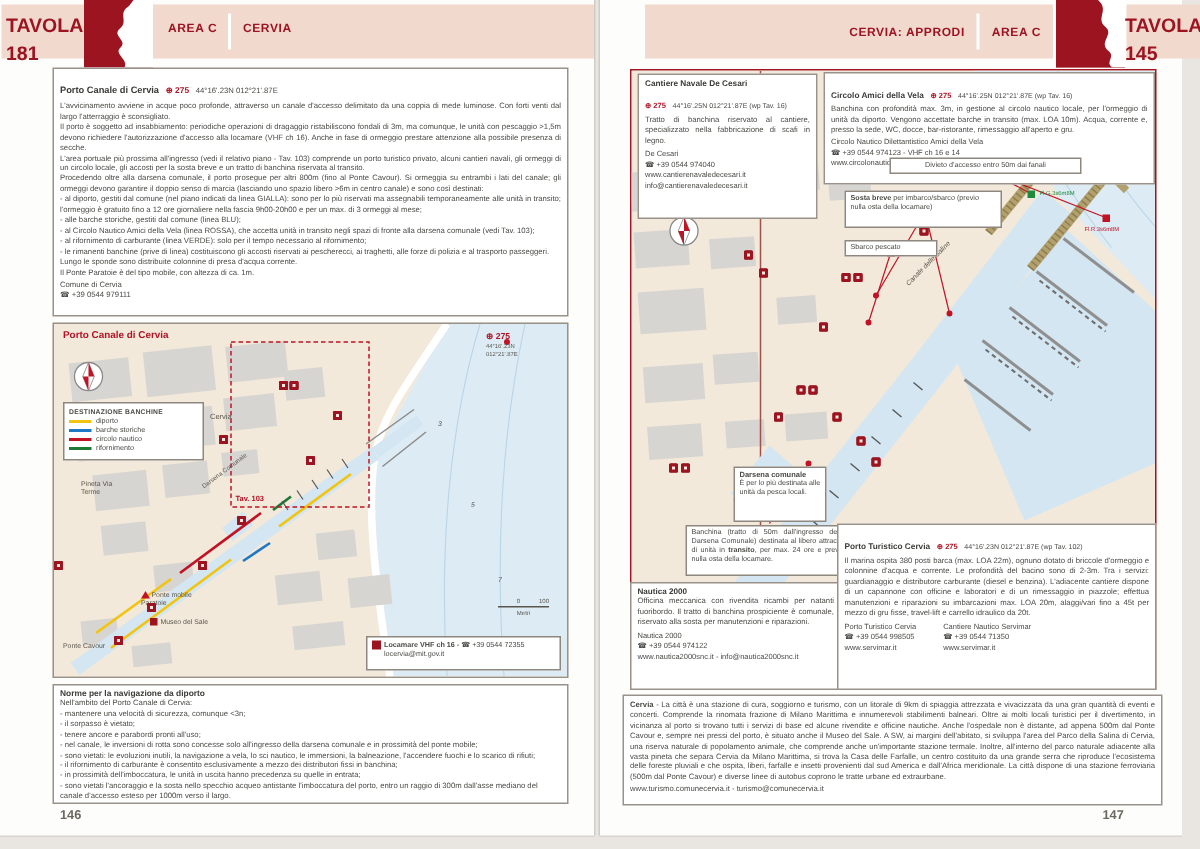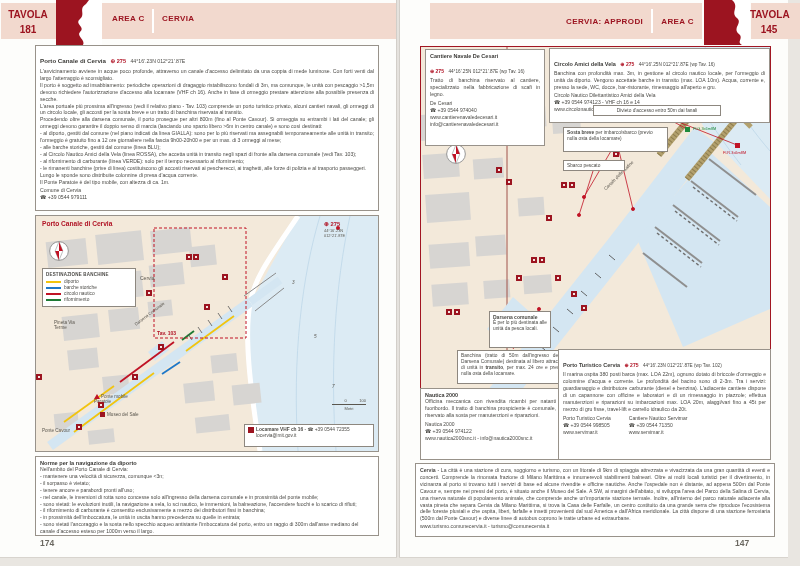--- a/index.html
+++ b/index.html
@@ -8,21 +8,21 @@
   .abs{position:absolute;}
   .page{position:absolute;top:0;height:557px;background:#fdfdfb;border-bottom:1px solid #d8d4ce;}
   .box{position:absolute;background:#fff;border:1px solid #98928a;box-sizing:border-box;padding:3px 4px;overflow:hidden;}
   .t{font-size:5.15px;line-height:1.34;color:#4b4a46;}
   .tj{text-align:justify;}
   .b{font-weight:700;}
   .red{color:#b01325;}
   .darkred{color:#9c1420;}
   .hdr-strip{position:absolute;top:3px;height:36px;background:#f2d9ce;padding-left:36px;}
   .hdr-txt{font-size:8px;font-weight:700;color:#9c1420;letter-spacing:.4px;}
-  .tavola{position:absolute;text-align:center;font-size:10px;font-weight:700;color:#9c1420;line-height:1.45;}
+  .tavola{position:absolute;text-align:left;font-size:13px;font-weight:700;color:#9c1420;line-height:1.45;}
   .redbox{position:absolute;top:0;width:46px;height:45px;background:#9c1420;}
   .hdiv{width:2px;height:24px;background:#fff;}
   .maplabel{position:absolute;color:#5a564e;font-size:4.6px;line-height:1.15;}
   .callout{position:absolute;background:#fff;border:1px solid #8d877f;box-sizing:border-box;
            font-size:4.8px;line-height:1.25;color:#4b4a46;padding:2px 3px;overflow:hidden;}
   .poi{position:absolute;width:6px;height:6px;background:#9c1420;border-radius:1px;box-shadow:inset 0 0 0 1.6px #9c1420, inset 0 0 0 5px #9c1420;}
   .poi::after{content:"";position:absolute;left:2px;top:2px;width:2px;height:2px;background:#f6e6e2;}
   .legend-chip{display:inline-block;width:15px;height:2.6px;margin-right:3px;vertical-align:middle;}
   .contact{font-size:5px;line-height:1.4;}
   .pagenum{position:absolute;top:538px;font-size:8.5px;color:#6b6861;font-weight:700;}
@@ -189,21 +189,21 @@
       <div class="t">- mantenere una velocità di sicurezza, comunque &lt;3n;</div>
       <div class="t">- il sorpasso è vietato;</div>
       <div class="t">- tenere ancore e parabordi pronti all'uso;</div>
       <div class="t">- nel canale, le inversioni di rotta sono concesse solo all'ingresso della darsena comunale e in prossimità del ponte mobile;</div>
       <div class="t">- sono vietati: le evoluzioni inutili, la navigazione a vela, lo sci nautico, le immersioni, la balneazione, l'accendere fuochi e lo scarico di rifiuti;</div>
       <div class="t">- il rifornimento di carburante è consentito esclusivamente a mezzo dei distributori fissi in banchina;</div>
       <div class="t">- in prossimità dell'imboccatura, le unità in uscita hanno precedenza su quelle in entrata;</div>
       <div class="t">- sono vietati l'ancoraggio e la sosta nello specchio acqueo antistante l'imboccatura del porto, entro un raggio di 300m dall'asse mediano del canale d'accesso esteso per 1000m verso il largo.</div>
     </div>
 
-    <div class="pagenum" style="left:40px;">174</div>
+    <div class="pagenum" style="left:40px;">146</div>
   </div>
 
   <div class="page" style="left:399px;width:389px;">
 
     <div class="hdr-strip" style="left:31px;width:272px;display:flex;align-items:center;justify-content:flex-end;gap:8px;padding-right:8px;box-sizing:border-box;">
       <span class="hdr-txt">CERVIA: APPRODI</span>
       <span class="hdiv"></span>
       <span class="hdr-txt">AREA C</span>
     </div>
     <div class="redbox" style="left:305px;">

